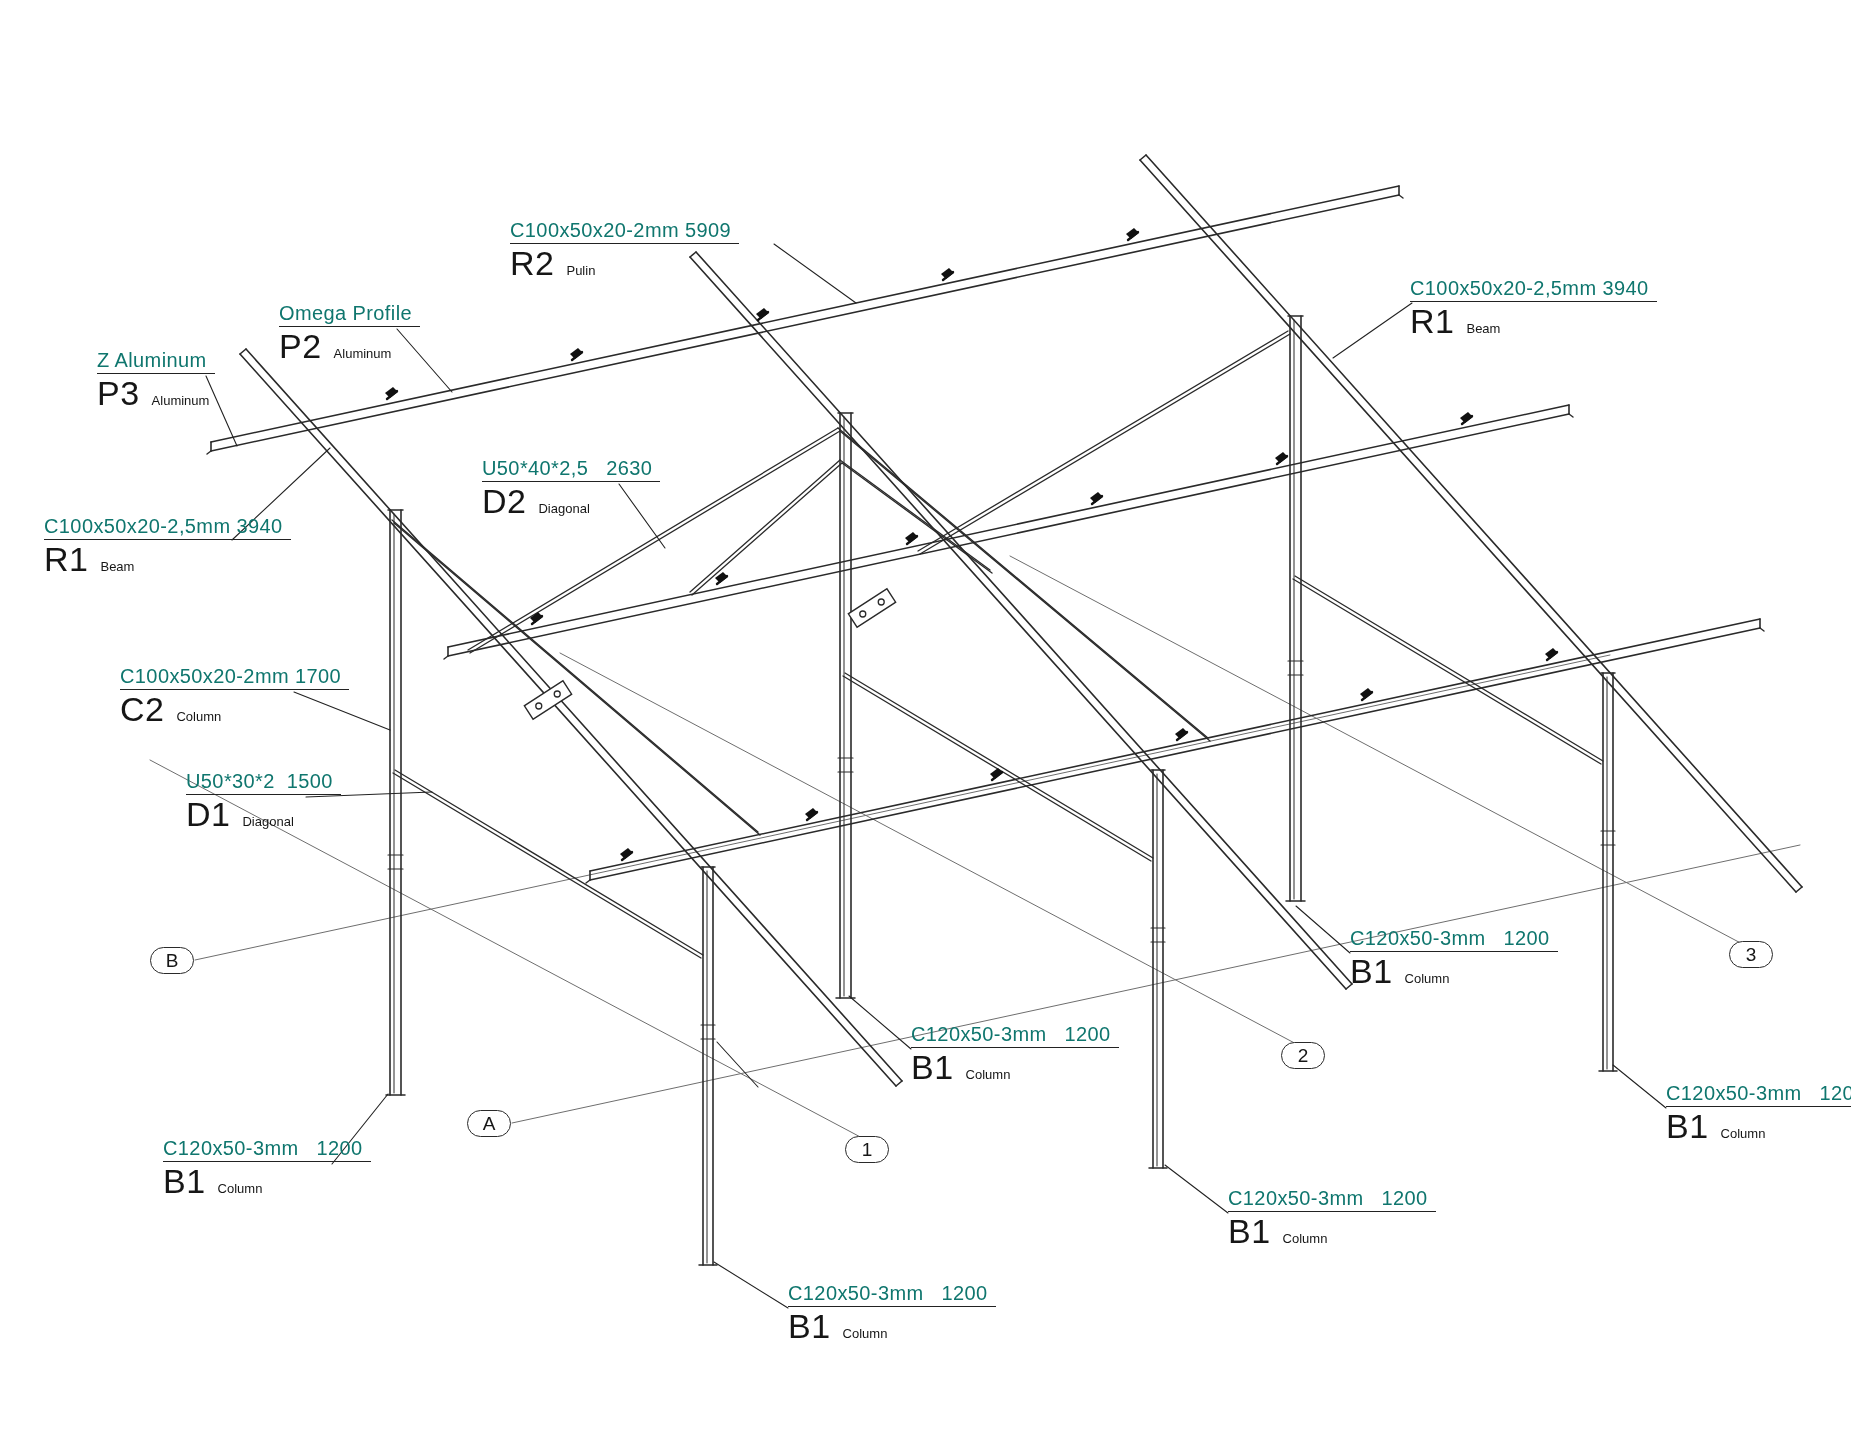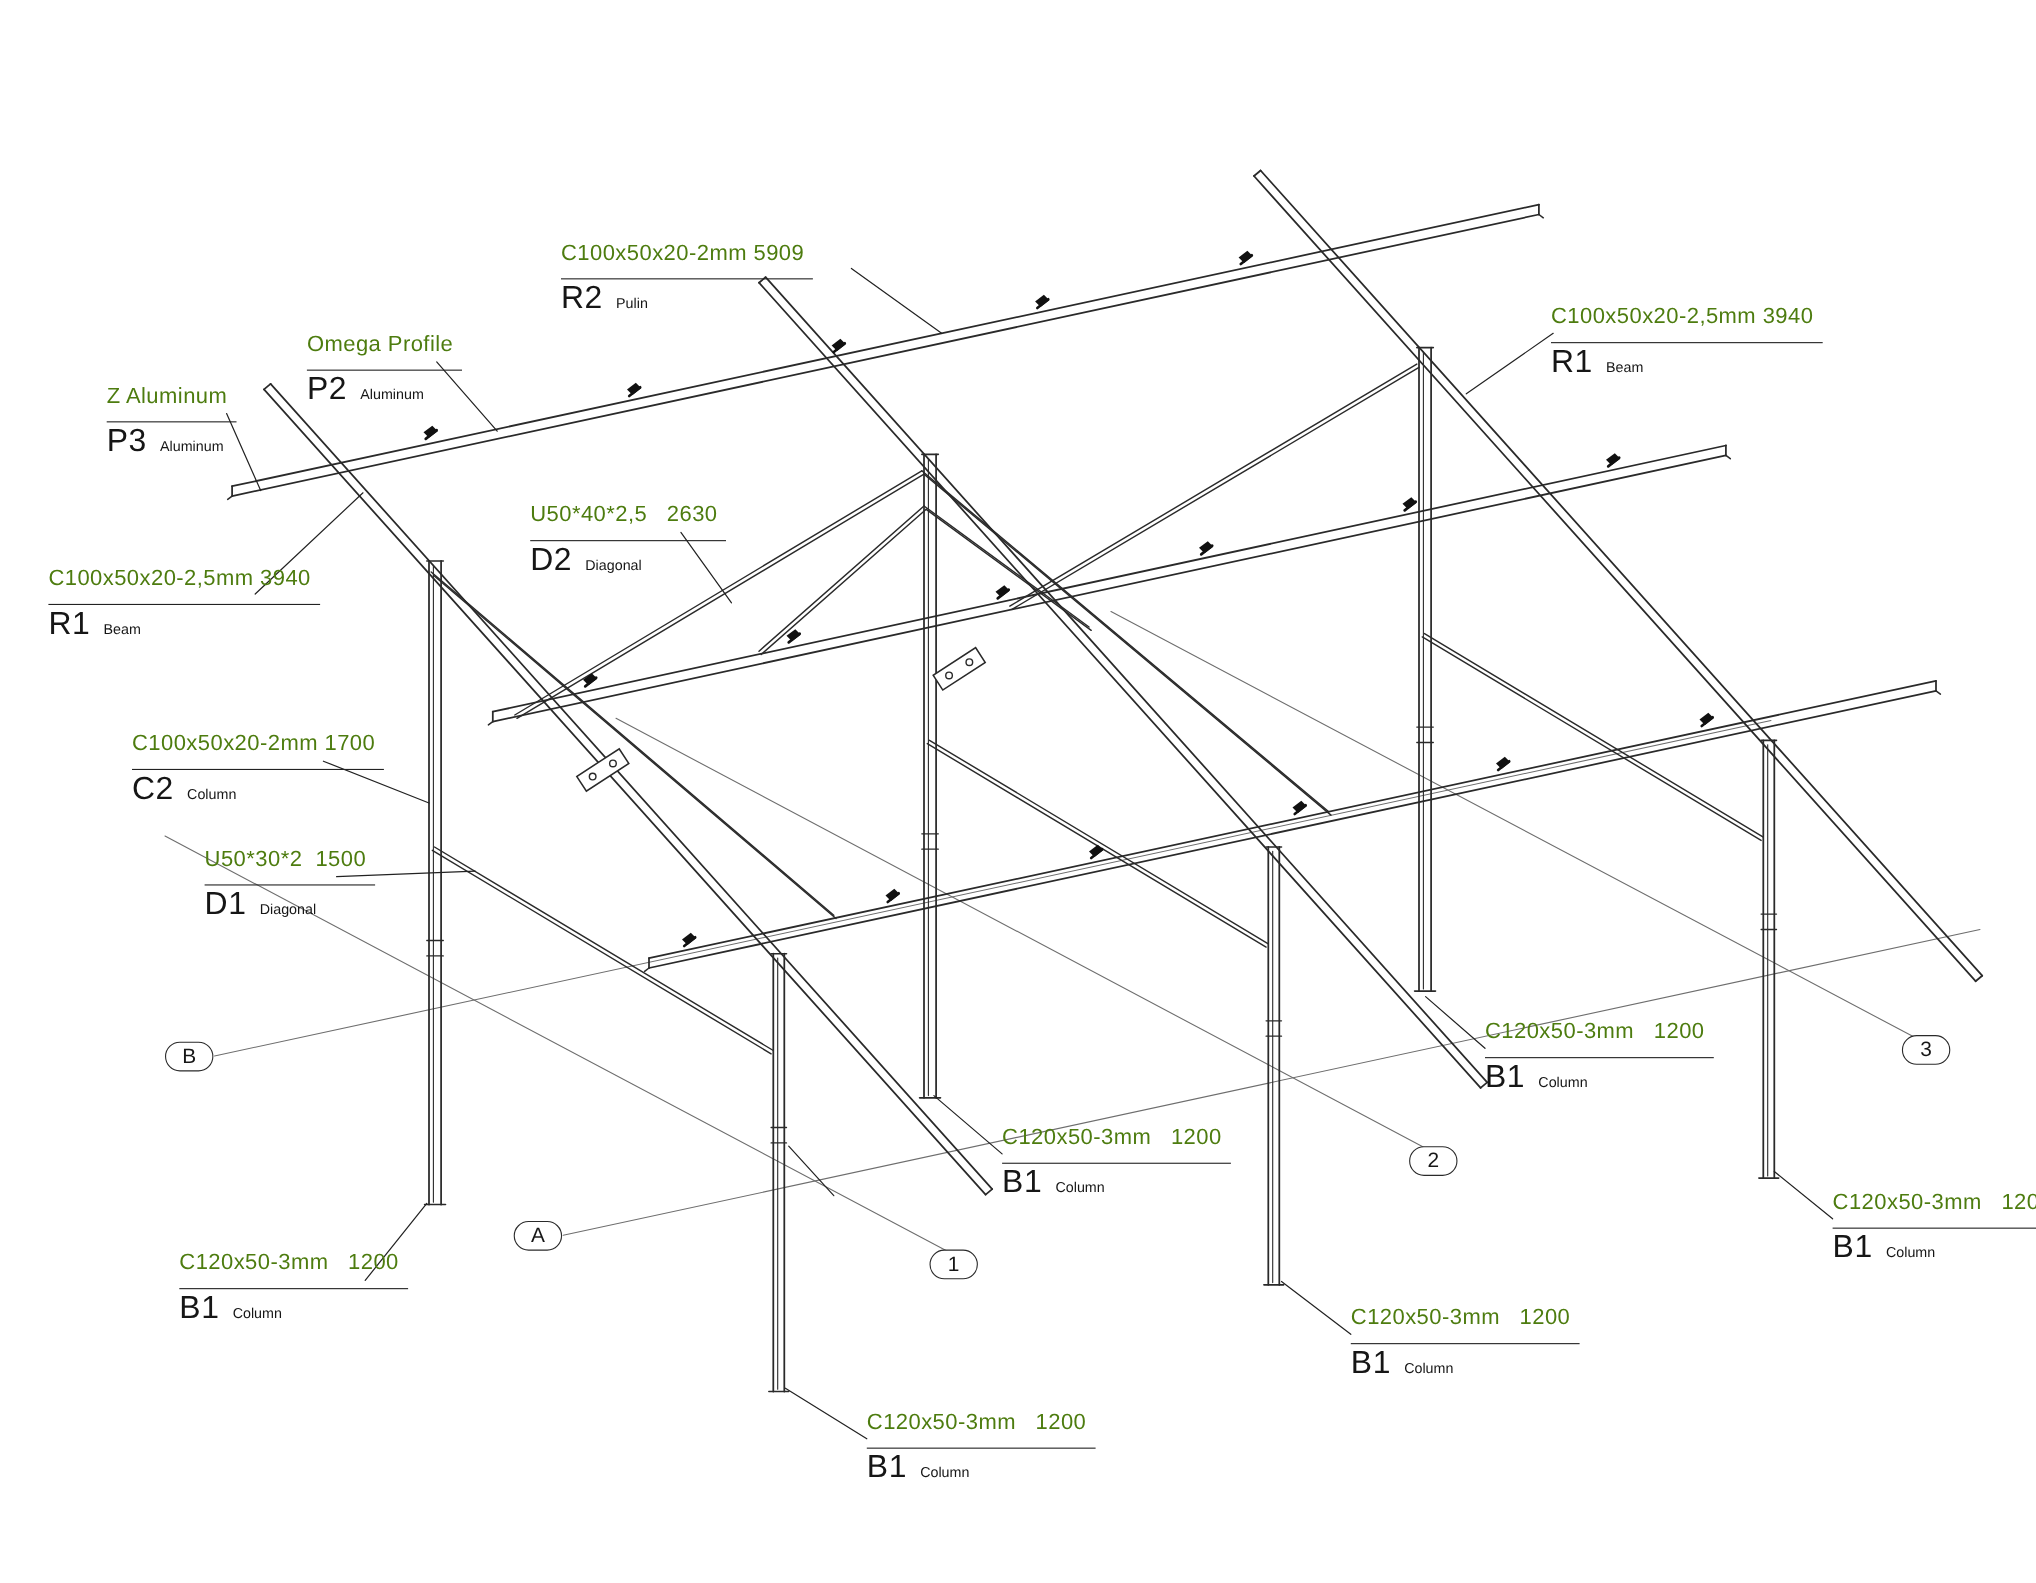--- a/index.html
+++ b/index.html
@@ -5,23 +5,23 @@
   html,body{margin:0;padding:0;background:#fff;}
   #sheet{
     position:relative;width:1851px;height:1439px;background:#fff;overflow:hidden;
     font-family:"Liberation Sans", sans-serif;color:#111;
   }
   #wire{position:absolute;left:0;top:0;}
   .title{position:absolute;left:620px;top:52px;width:480px;text-align:center;
          font-size:30px;letter-spacing:1px;line-height:36px;color:#181818;}
   .cad-label{position:absolute;line-height:1.05;}
   .cad-label .spec{font-size:20px;white-space:pre;border-bottom:1.7px solid #222;
-                   padding:0 8px 12px 0;display:inline-block;letter-spacing:0.4px;color:#4d7c0f;}
+                   padding:0 8px 2px 0;display:inline-block;letter-spacing:0.4px;color:#0f766e;}
   .cad-label .nameline{margin-top:2px;white-space:nowrap;}
-  .cad-label .tag{font-size:29px;letter-spacing:0.5px;color:#161616;}
+  .cad-label .tag{font-size:34px;letter-spacing:0.5px;color:#161616;}
   .cad-label .word{font-size:13px;margin-left:12px;color:#161616;}
   .bubble{position:absolute;width:44px;height:27px;border:1.8px solid #2a2a2a;border-radius:14px;
           display:flex;align-items:center;justify-content:center;font-size:19px;background:#fff;
           box-sizing:border-box;color:#161616;}
 </style>
 </head>
 <body>
 
 <div id="sheet">
 

